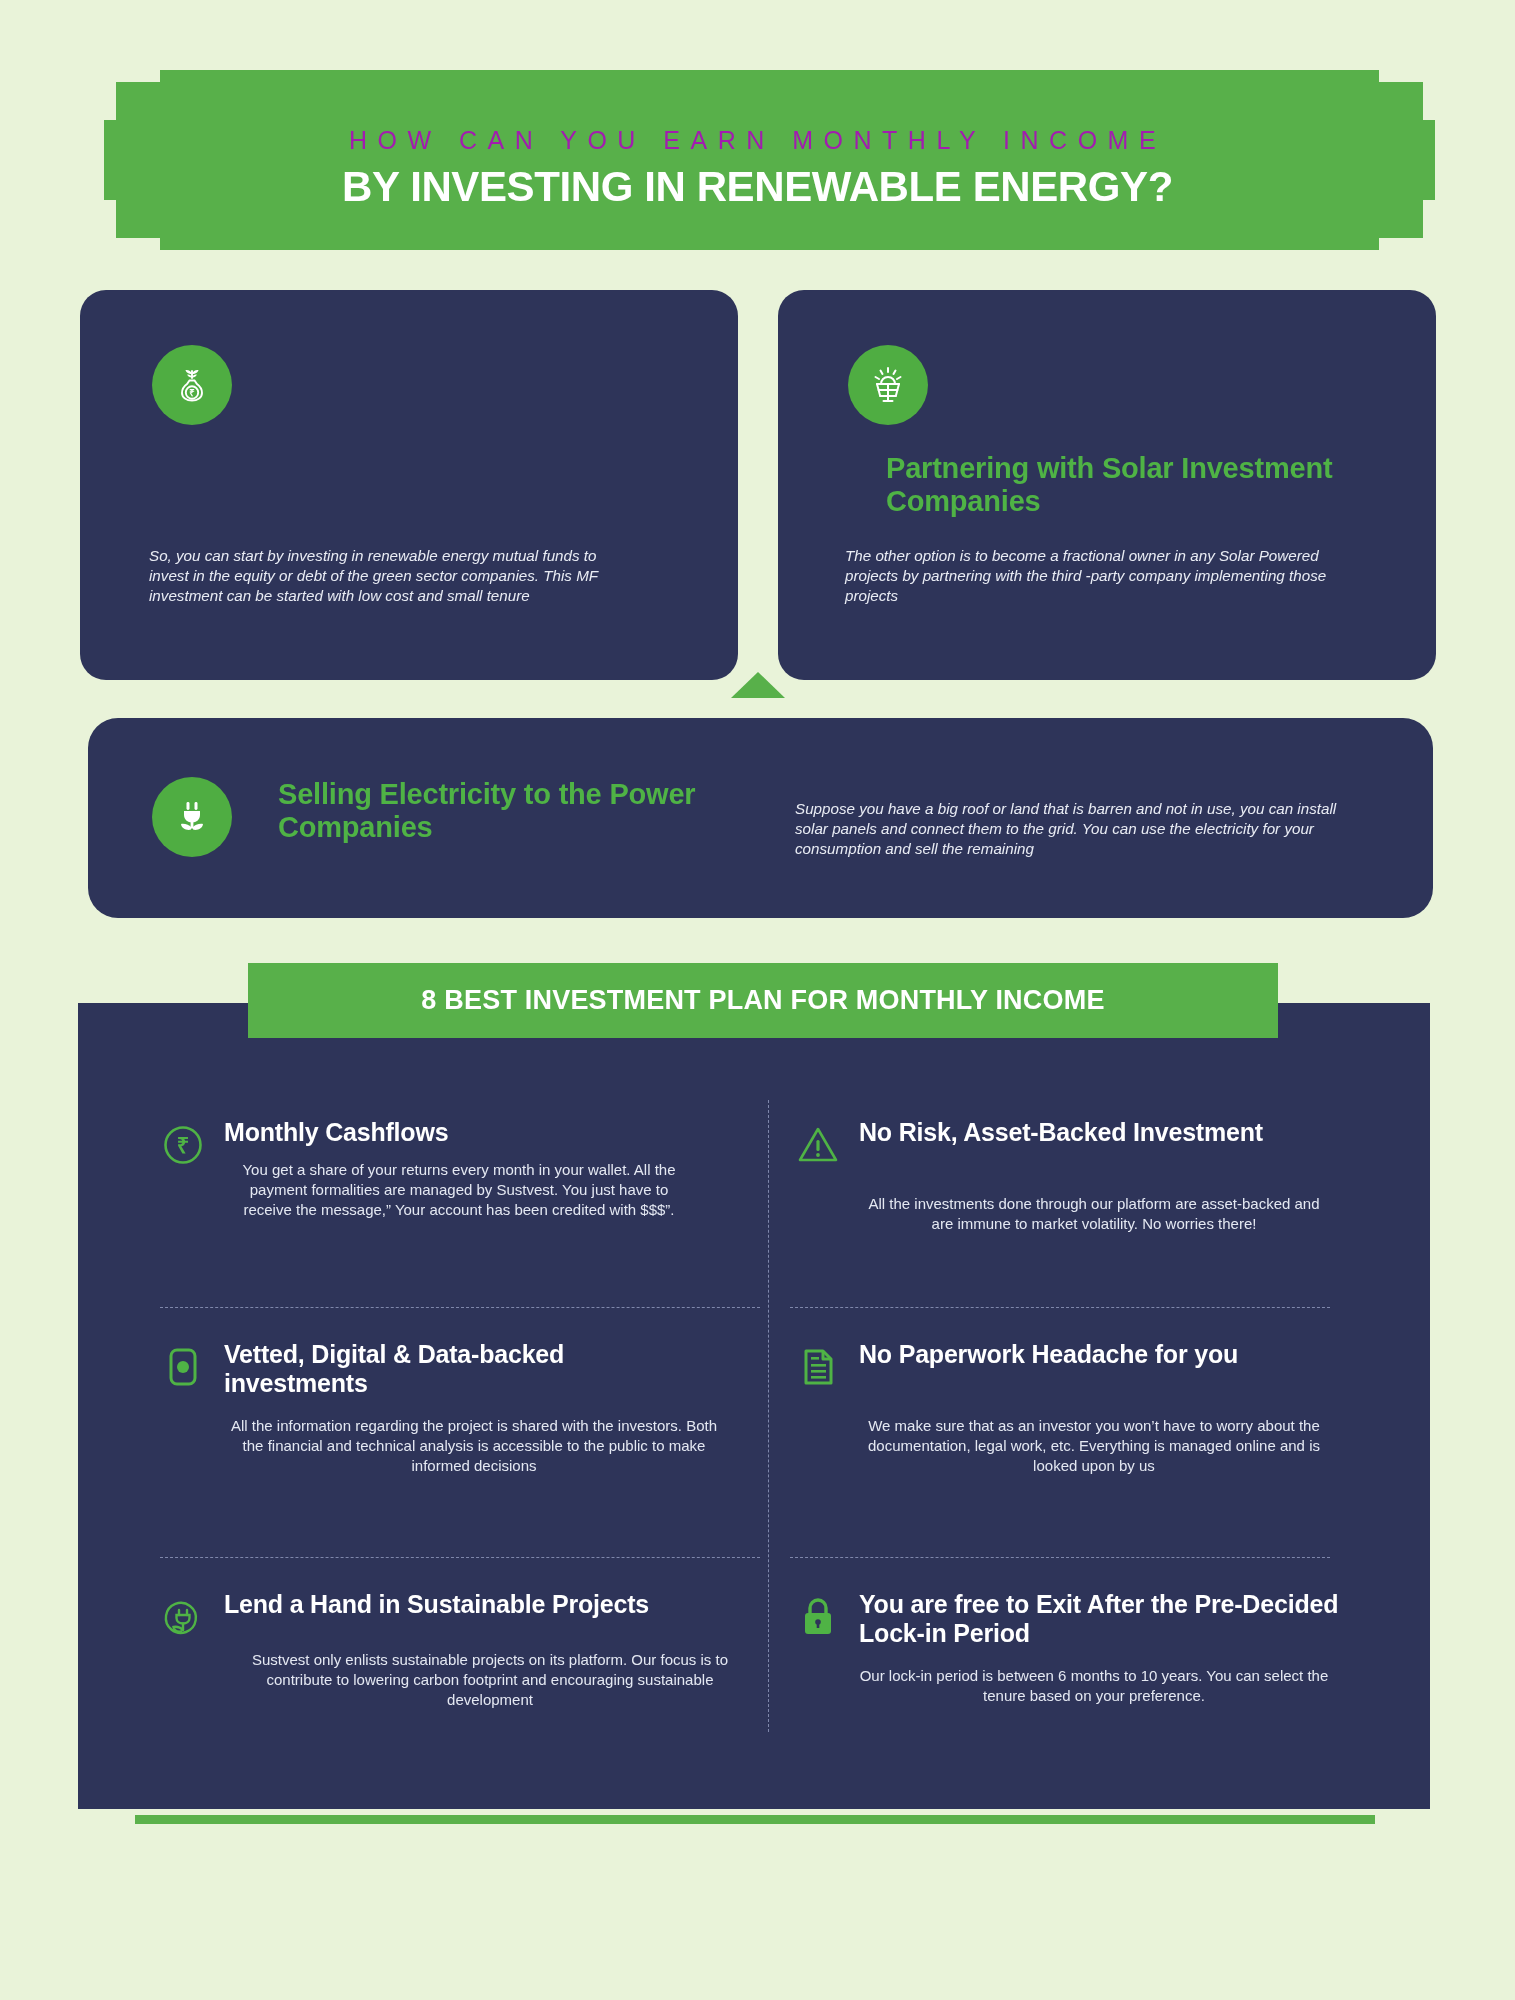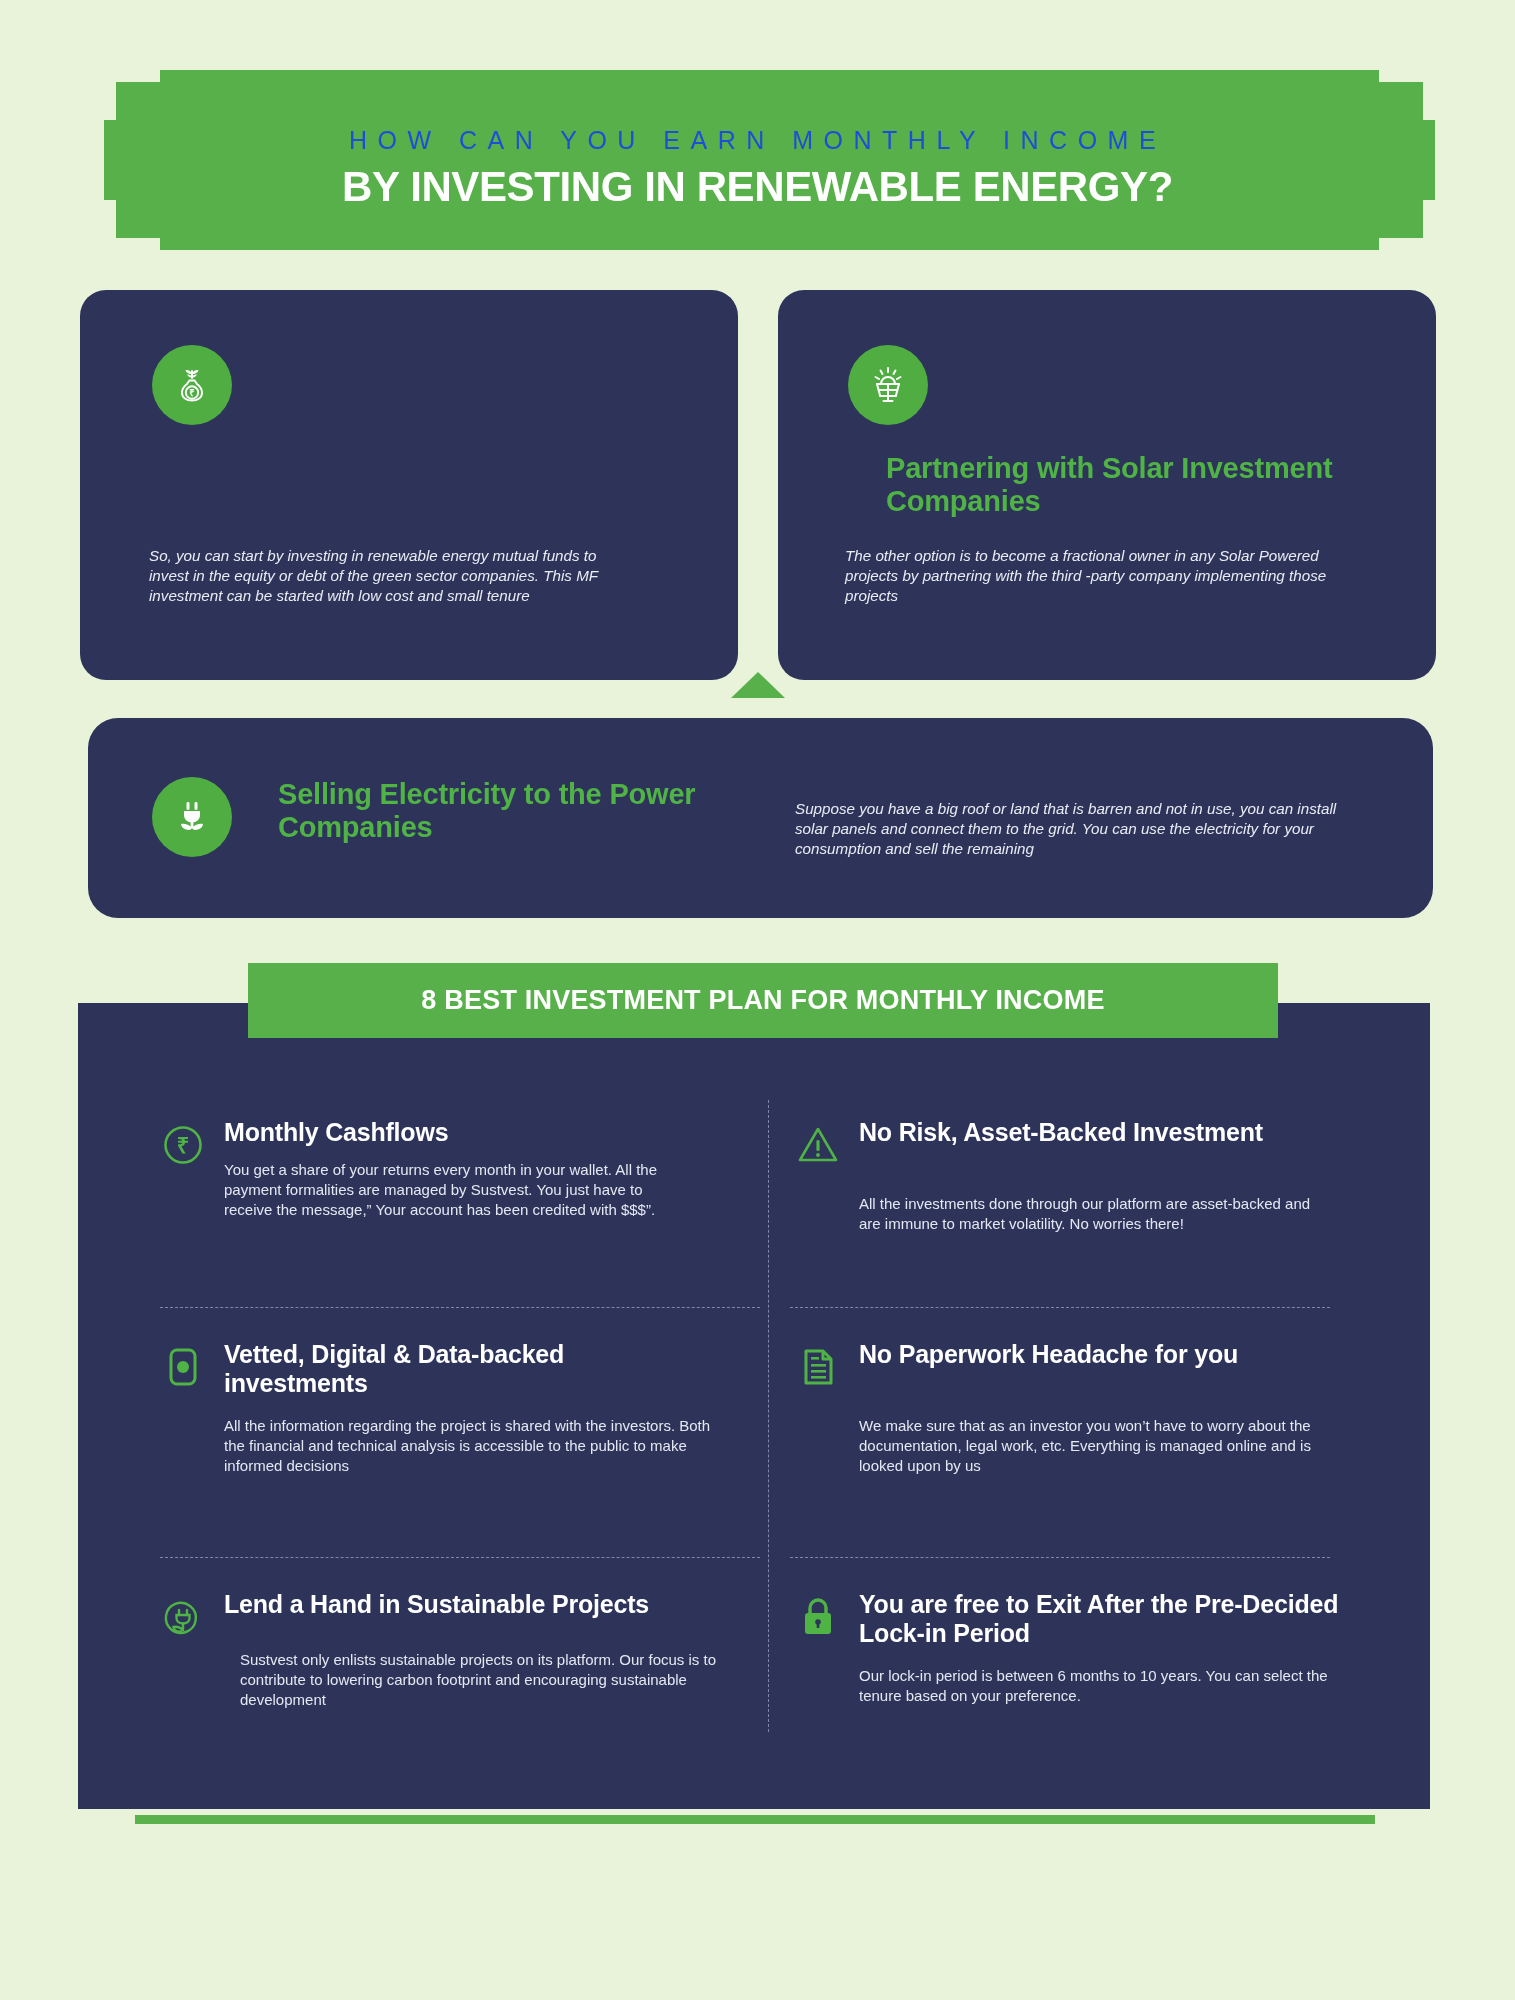--- a/index.html
+++ b/index.html
@@ -10,21 +10,21 @@
     overflow:hidden;
     position:relative;
   }
   .page{position:relative;width:1515px;height:2000px;background:#e9f3d9;}
 
   
   .header-wrap{position:absolute;left:80px;top:70px;width:1355px;height:180px;}
   .header-band{position:absolute;left:24px;top:0;width:1331px;height:180px;background:#58b04a;}
   .hdr-kicker{
     position:absolute;left:0;right:0;top:56px;text-align:center;
-    color:#1d4ed8;font-size:25px;letter-spacing:10.5px;font-weight:500;
+    color:#a21caf;font-size:25px;letter-spacing:10.5px;font-weight:500;
   }
   .hdr-title{
     position:absolute;left:0;right:0;top:93px;text-align:center;
     color:#ffffff;font-size:42px;font-weight:bold;letter-spacing:-0.4px;
   }
   
   .brk{position:absolute;background:#e9f3d9;}
   .brk-tl-h{left:24px;top:0;width:56px;height:12px;}
   .brk-tl-v{left:24px;top:0;width:12px;height:50px;}
   .brk-tl-box{left:36px;top:12px;width:44px;height:12px;background:#58b04a;}
@@ -77,21 +77,21 @@
   }
   .plan-banner span{color:#ffffff;font-size:27px;font-weight:bold;letter-spacing:0.2px;}
   .plan-underline{position:absolute;left:135px;top:1815px;width:1240px;height:9px;background:#5bb14b;}
 
   .feat{position:absolute;}
   .feat-icon{position:absolute;left:0;top:4px;width:46px;height:46px;}
   .feat-title{
     position:absolute;left:64px;top:0;color:#ffffff;font-size:25px;font-weight:bold;
     line-height:1.16;letter-spacing:-0.2px;
   }
-  .feat-body{position:absolute;left:64px;color:#e4e8f2;font-size:15px;line-height:1.34;}
+  .feat-body{position:absolute;left:64px;color:#e4e8f2;font-size:15px;line-height:1.34;text-align:center;}
 
   
   .dash-h{position:absolute;height:0;border-top:1.5px dashed #7f87ab;}
   .dash-v{position:absolute;width:0;border-left:1.5px dashed #7f87ab;}
 
   
   .footer{position:absolute;left:0;top:1824px;width:1515px;height:176px;background:#e9f3d9;}
 </style>
 </head>
 <body>

